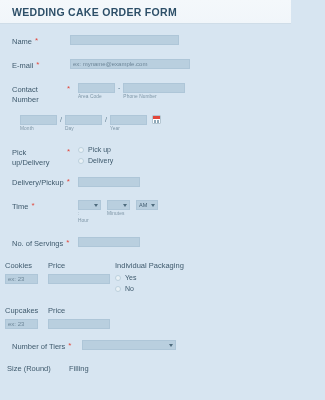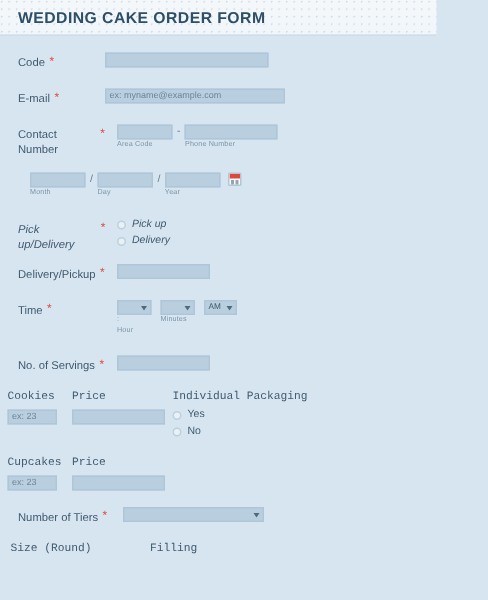--- a/index.html
+++ b/index.html
@@ -99,35 +99,35 @@
   .cal-ico .g4 { position:absolute; top:6.4px; left:4px; width:2px; height:1.6px; background:#8fa8b8;}
 
   
   .opt { display:flex; align-items:center; margin-bottom:3px; }
   .radio {
     width:6px;height:6px;border-radius:50%;
     background:#e9f1f6; border:1px solid #bcd0dd; margin-right:4px; flex:0 0 6px;
   }
   .opt-label { font-size:7px; color:#3f5a6d; line-height:8px; white-space:nowrap; }
 
-  .col-head { font-size:7.5px; color:#3f5a6d; margin-bottom:4px;font-family:Liberation Mono, monospace; }
+  .col-head { font-size:7.5px; color:#3f5a6d; margin-bottom:4px; }
 </style>
 </head>
 <body>
 
 <div class="form-wrap">
 
   <div class="form-header">
     <div class="form-title">WEDDING CAKE ORDER FORM</div>
   </div>
   <div class="header-strip"></div>
 
   <div class="row" style="margin-top:7px;">
     <div class="lbl">
-      <span>Code</span>
+      <span>Name</span>
       <span class="req">*</span>
     </div>
     <div class="ctrl">
       <div class="inp w-name"></div>
     </div>
   </div>
 
   <div class="row" style="margin-top:12px;">
     <div class="lbl">
       <span>E-mail</span>
@@ -175,38 +175,38 @@
       <div class="cal-ico">
         <div class="top"></div>
           <div class="g1"></div>
           <div class="g2"></div>
           <div class="g3"></div>
           <div class="g4"></div>
       </div>
     </div>
   </div>
 
-  <div class="row" style="margin-top:14px;font-style:italic;">
+  <div class="row" style="margin-top:14px;">
     <div class="lbl">
       <span>Pick up/Delivery</span>
       <span class="req">*</span>
     </div>
     <div class="ctrl" style="margin-left:8px;">
       <div class="opt">
         <span class="radio"></span>
         <span class="opt-label">Pick up</span>
       </div>
       <div class="opt">
         <span class="radio"></span>
         <span class="opt-label">Delivery</span>
       </div>
     </div>
   </div>
 
-  <div class="row" style="margin-top:8px;">
+  <div class="row" style="margin-top:8px;align-items:center;">
     <div class="lbl">
       <span>Delivery/Pickup</span>
       <span class="req">*</span>
     </div>
     <div class="ctrl" style="margin-left:8px;">
       <div class="inp w-pickup"></div>
     </div>
   </div>
 
   <div class="row" style="margin-top:12px;">
@@ -291,21 +291,21 @@
     </div>
     <div class="ctrl">
       <div class="sel w-tiers">
         <span class="val"></span>
         <span class="arw"></span>
       </div>
     </div>
   </div>
 
 
-  <div class="row" style="margin-top:12px; padding-left:7px;gap:31px;">
+  <div class="row" style="margin-top:12px; padding-left:7px;">
     <div style="width:62px;">
       <div class="col-head">Size (Round)</div>
 
     </div>
 
 
 
     <div>
       <div class="col-head">Filling</div>
 

